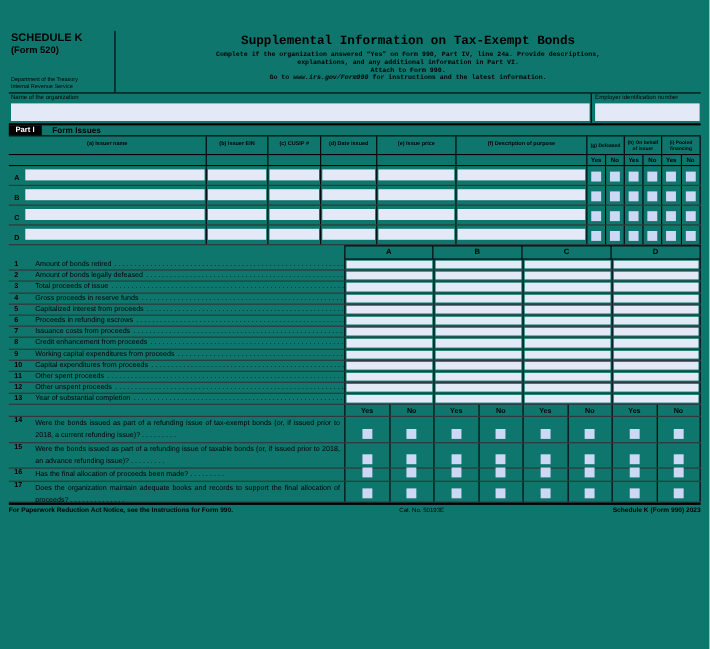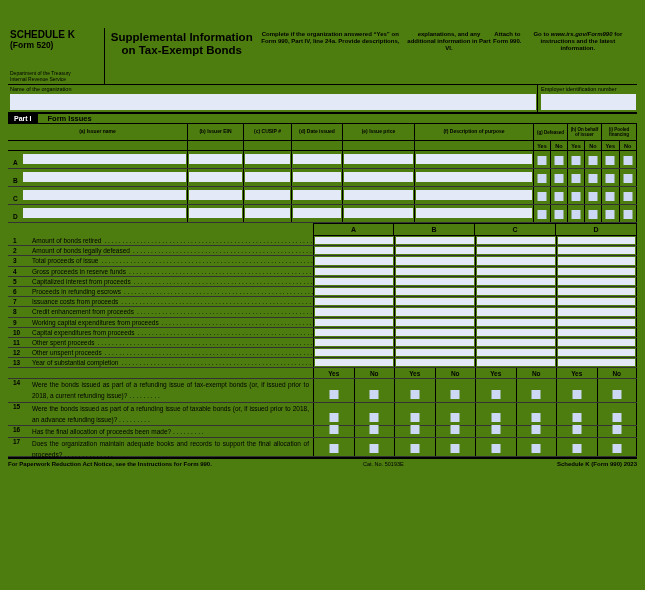--- a/index.html
+++ b/index.html
@@ -1,27 +1,27 @@
 <!DOCTYPE html>
 <html><head>
 <meta charset="utf-8">
 <style>
   * { margin:0; padding:0; box-sizing:border-box; }
   html,body { background:#fff; }
   body { width:645px; height:590px; font-family:"Liberation Sans", sans-serif; color:#000; position:relative; }
-  .page { position:absolute; top:0; left:0; width:645px; height:590px; background:#4d7c0f; }
+  .page { position:absolute; top:0; left:0; width:645px; height:590px; background:#0f766e; }
   .form { position:absolute; left:8px; top:28px; width:629px; }
 
   
   .hdr { display:flex; height:57px; border-bottom:1px solid #000; }
   .hdr-left { width:97px; border-right:1px solid #000; padding:1px 2px 2px 2px; display:flex; flex-direction:column; }
   .sched { font-size:10px; font-weight:bold; line-height:11px; }
   .form990 { font-size:8.5px; font-weight:bold; line-height:10px; }
   .agency { margin-top:auto; font-size:5px; line-height:5.5px; }
-  .hdr-center { flex:1; padding:3px 4px 1px 4px; text-align:center; display:flex; flex-direction:row; }
+  .hdr-center { flex:1; padding:3px 4px 1px 4px; text-align:center; display:flex; flex-direction:column;font-family:Liberation Mono, monospace; }
   .title { font-size:11.5px; font-weight:bold; line-height:13px; margin-bottom:2px; }
   .instr { font-size:6px; font-weight:bold; line-height:7px; }
   .iurl { font-style:italic; }
   .hdr-right { width:80px; border-left:1px solid #000; display:flex; flex-direction:column; }
   .omb { font-size:5.5px; text-align:center; padding:2px 0 2px 0; border-bottom:1px solid #000; }
   .year { text-align:center; font-size:20px; font-weight:bold; line-height:22px; letter-spacing:0.5px; }
   .y20 { color:#cfcfcf; -webkit-text-stroke:0.9px #111; }
   .y23 { color:#000; }
   .openbox { margin-top:auto; background:#000; color:#fff; font-size:6.5px; font-weight:bold; line-height:7.5px; padding:2px 2px 2px 5px; border-radius:2px 2px 0 0; }
 

